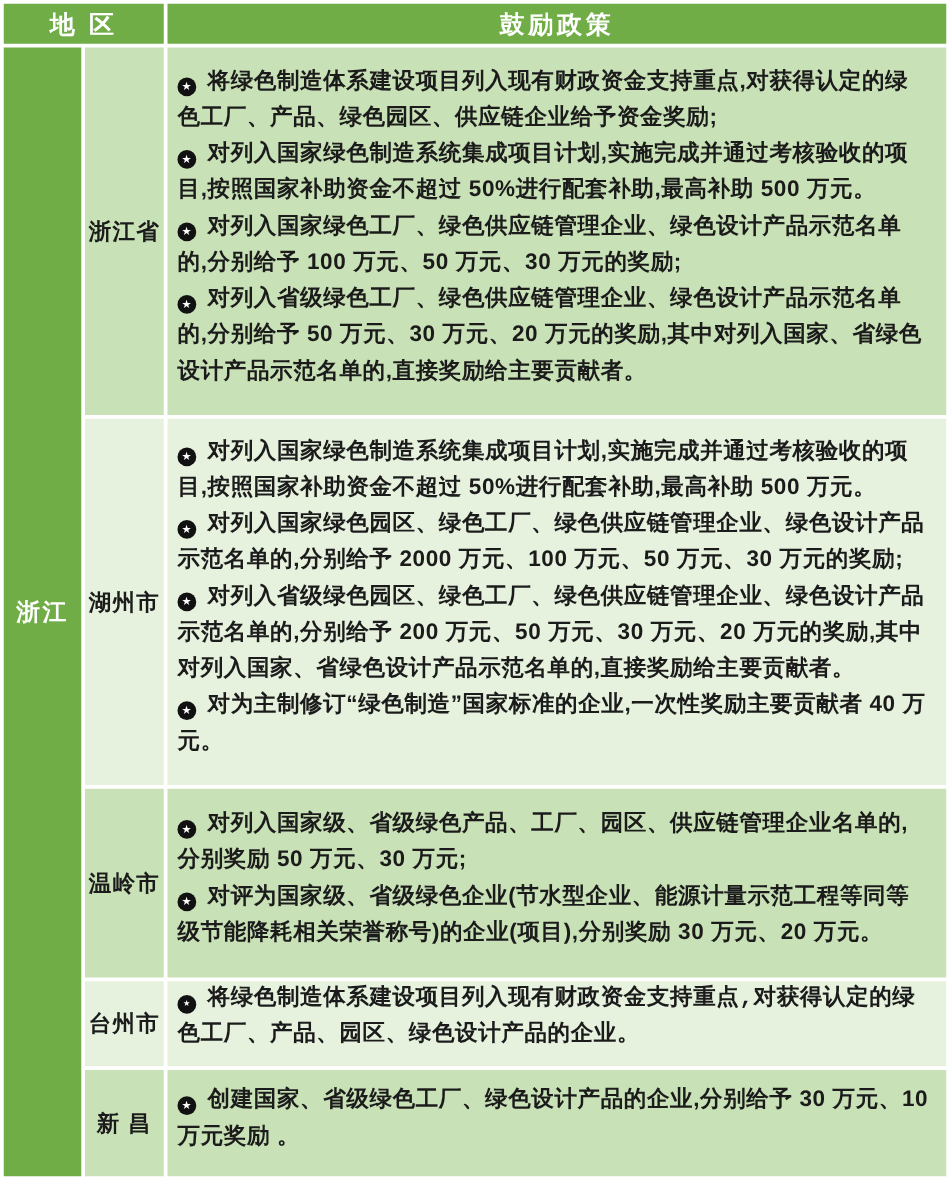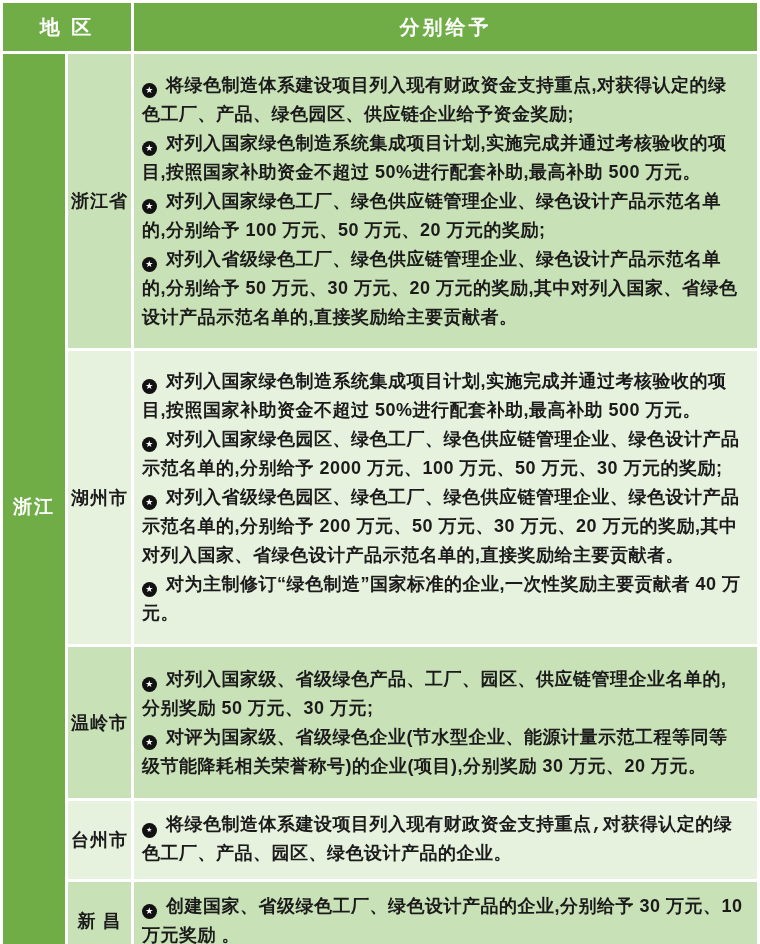--- a/index.html
+++ b/index.html
@@ -28,21 +28,21 @@
 
   th, td { padding: 0; vertical-align: middle; }
 
   th.head {
     background: #70ad47;
     color: #ffffff;
     font-size: 20px;
     font-weight: 700;
     letter-spacing: 3px;
     text-align: center;
-    height: 48px;
+    height: 32px;
   }
   td.province {
     background: #70ad47;
     color: #ffffff;
     font-size: 19px;
     font-weight: 700;
     letter-spacing: 2px;
     text-align: center;
   }
   td.city {
@@ -51,21 +51,21 @@
     color: #1b1b1b;
     text-align: center;
     letter-spacing: 1px;
     margin-left: 18px;
   }
   td.policy {
     font-size: 18px;
     font-weight: 700;
     color: #1b1b1b;
     line-height: 29px;
-    padding: 10px 14px 10px 8px;
+    padding: 0 14px 10px 8px;
     letter-spacing: 0.5px;
     text-align: left;
   }
   tr.shade-medium td { background: #c9e1b6; }
   tr.shade-light  td { background: #e6f1de; }
   tr.shade-medium td.province,
   tr.shade-light  td.province { background: #70ad47; }
 
   p.item { margin: 0; }
   .bullet {
@@ -93,31 +93,31 @@
 <div class="page">
   <table class="policy-table">
     <colgroup>
       <col class="c-province">
       <col class="c-city">
       <col class="c-policy">
     </colgroup>
     <thead>
       <tr>
         <th class="head" colspan="2">地 区</th>
-        <th class="head">分别给予</th>
+        <th class="head">鼓励政策</th>
       </tr>
     </thead>
     <tbody>
       <tr class="shade-medium r1">
         <td class="province" rowspan="5">浙江</td>
         <td class="city">浙江省</td>
         <td class="policy">
           <p class="item"><span class="bullet">★</span><span>将绿色制造体系建设项目列入现有财政资金支持重点,对获得认定的绿色工厂、产品、绿色园区、供应链企业给予资金奖励;</span></p>
           <p class="item"><span class="bullet">★</span><span>对列入国家绿色制造系统集成项目计划,实施完成并通过考核验收的项目,按照国家补助资金不超过 50%进行配套补助,最高补助 500 万元。</span></p>
-          <p class="item"><span class="bullet">★</span><span>对列入国家绿色工厂、绿色供应链管理企业、绿色设计产品示范名单的,分别给予 100 万元、50 万元、20 万元的奖励;</span></p>
+          <p class="item"><span class="bullet">★</span><span>对列入国家绿色工厂、绿色供应链管理企业、绿色设计产品示范名单的,分别给予 100 万元、50 万元、30 万元的奖励;</span></p>
           <p class="item"><span class="bullet">★</span><span>对列入省级绿色工厂、绿色供应链管理企业、绿色设计产品示范名单的,分别给予 50 万元、30 万元、20 万元的奖励,其中对列入国家、省绿色设计产品示范名单的,直接奖励给主要贡献者。</span></p>
         </td>
       </tr>
       <tr class="shade-light r2">
         <td class="city">湖州市</td>
         <td class="policy">
           <p class="item"><span class="bullet">★</span><span>对列入国家绿色制造系统集成项目计划,实施完成并通过考核验收的项目,按照国家补助资金不超过 50%进行配套补助,最高补助 500 万元。</span></p>
           <p class="item"><span class="bullet">★</span><span>对列入国家绿色园区、绿色工厂、绿色供应链管理企业、绿色设计产品示范名单的,分别给予 2000 万元、100 万元、50 万元、30 万元的奖励;</span></p>
           <p class="item"><span class="bullet">★</span><span>对列入省级绿色园区、绿色工厂、绿色供应链管理企业、绿色设计产品示范名单的,分别给予 200 万元、50 万元、30 万元、20 万元的奖励,其中对列入国家、省绿色设计产品示范名单的,直接奖励给主要贡献者。</span></p>
           <p class="item"><span class="bullet">★</span><span>对为主制修订“绿色制造”国家标准的企业,一次性奖励主要贡献者 40 万元。</span></p>

